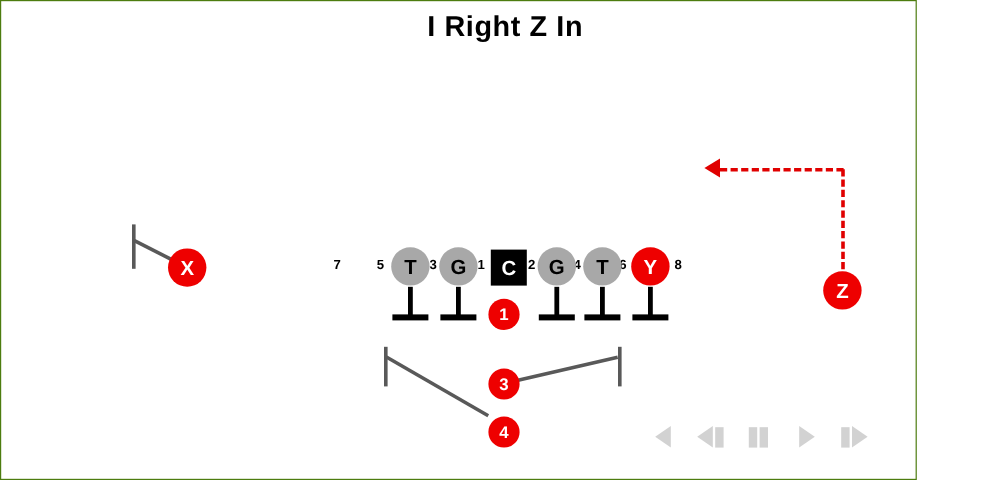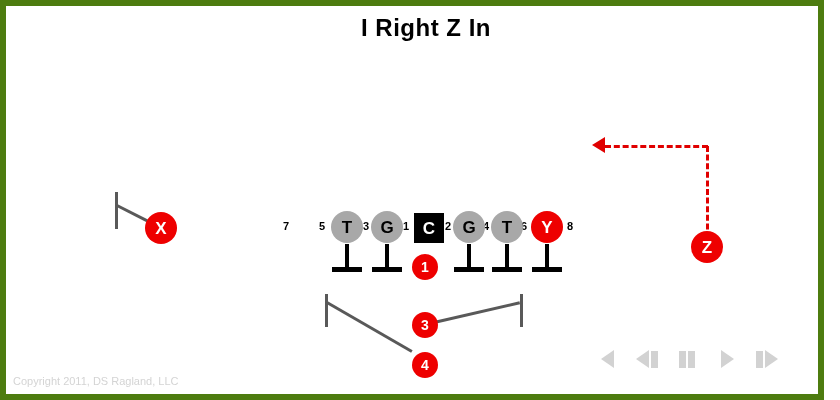--- a/index.html
+++ b/index.html
@@ -2,24 +2,24 @@
 <html><head>
 <meta charset="utf-8">
 <style>
   html, body {
     margin: 0;
     padding: 0;
     background: #ffffff;
   }
   #stage {
     position: relative;
-    width: 824px;
+    width: 764px;
     height: 400px;
     background: #ffffff;
-    border: 6px solid #4d7c0f;
+    border: 1px solid #4d7c0f;
     box-sizing: border-box;
     overflow: hidden;
     font-family: "Liberation Sans", sans-serif;
   }
   #play-title {
     position: absolute;
     left: 0;
     top: 8px;
     width: 840px;
     text-align: center;
@@ -266,16 +266,15 @@
     <div class="ctl">
       <span class="tri-r"></span>
     </div>
     <div class="ctl">
       <span class="bar"></span>
       <span class="tri-r"></span>
     </div>
   </div>
 
   <div id="copyright">
-    <span>Copyright 2011, DS Ragland, LLC</span>
   </div>
 
 </div>
 
 </body></html>

